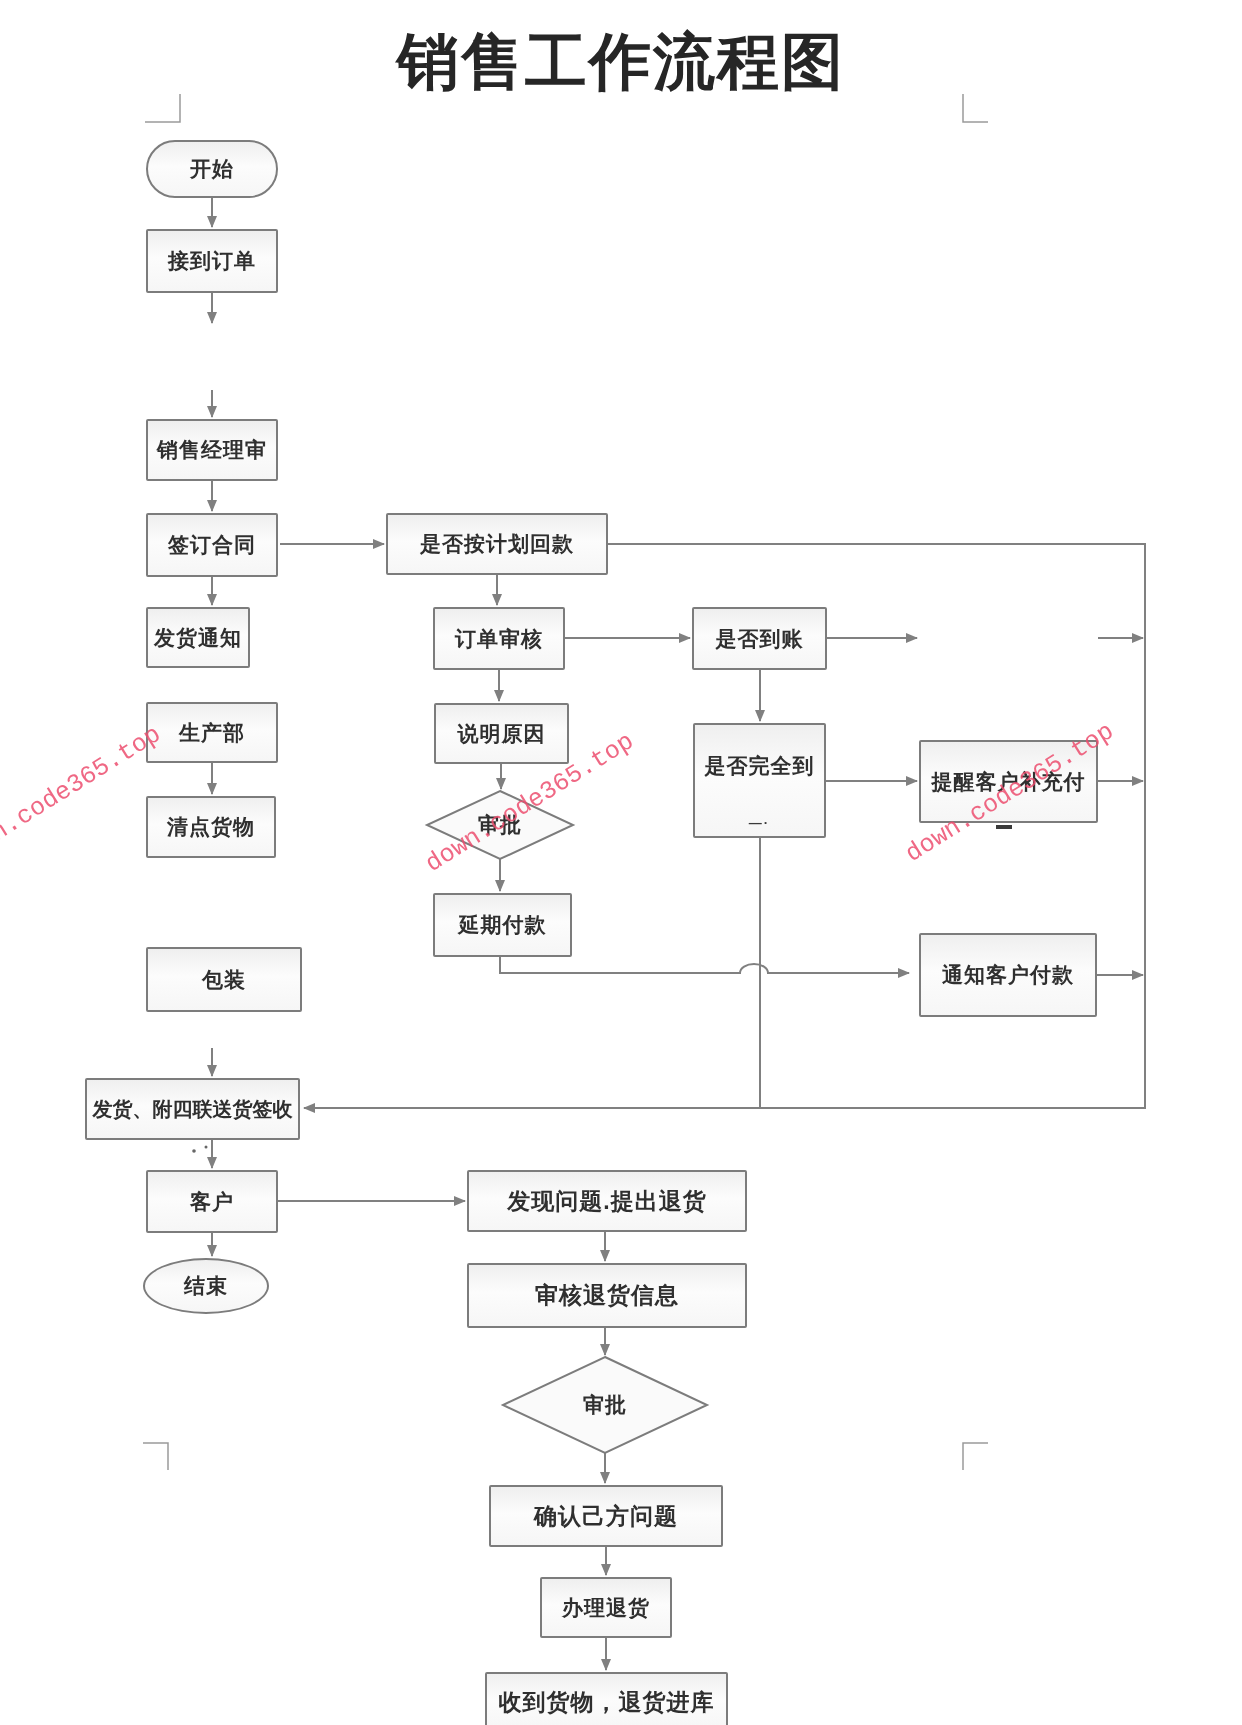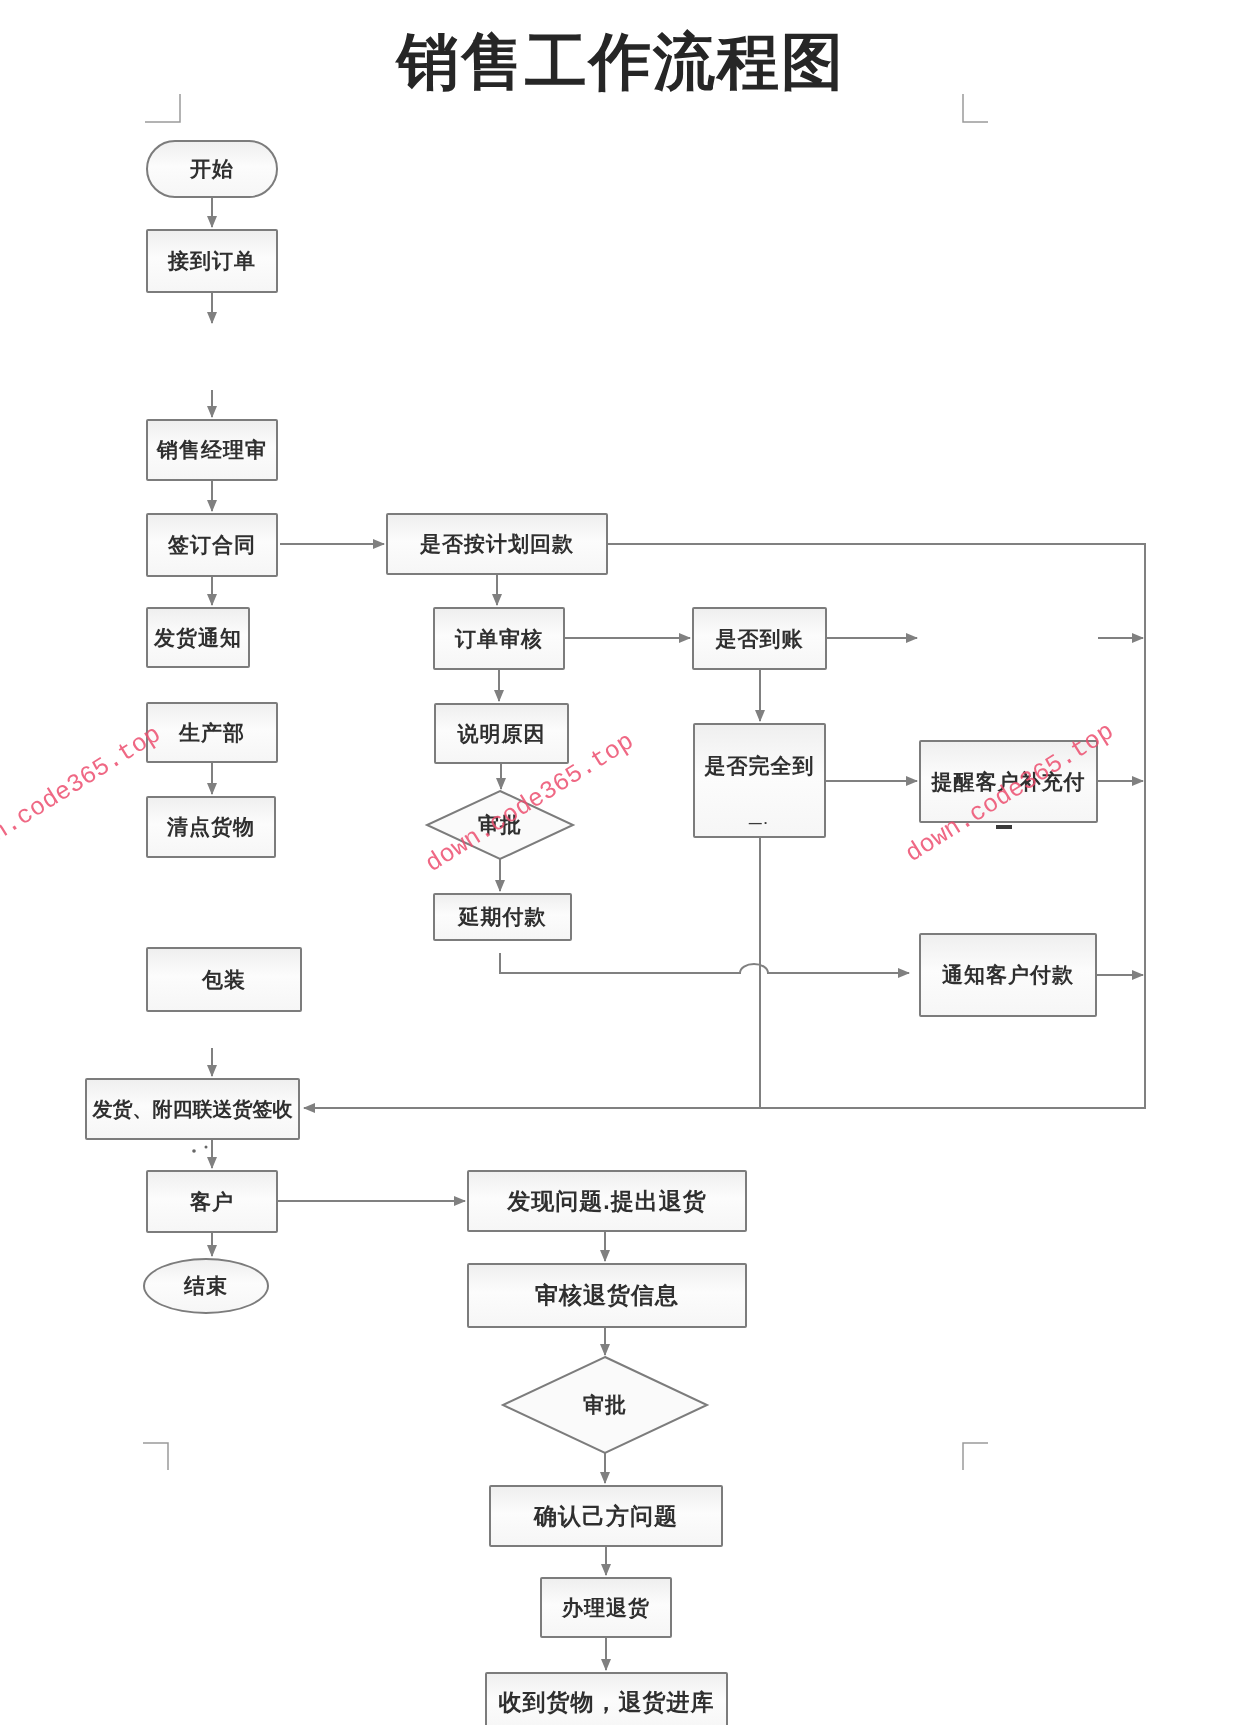--- a/index.html
+++ b/index.html
@@ -120,21 +120,21 @@
   <div class="node" style="left:146px;top:796px;width:130px;height:62px">清点货物</div>
   <div class="node" style="left:146px;top:947px;width:156px;height:65px">包装</div>
   <div class="node wide" style="left:85px;top:1078px;width:215px;height:62px">发货、附四联送货签收</div>
   <div class="node" style="left:146px;top:1170px;width:132px;height:63px">客户</div>
   <div class="node ellipse" style="left:143px;top:1258px;width:126px;height:56px">结束</div>
 
   <div class="node" style="left:386px;top:513px;width:222px;height:62px">是否按计划回款</div>
   <div class="node" style="left:433px;top:607px;width:132px;height:63px">订单审核</div>
   <div class="node" style="left:434px;top:703px;width:135px;height:61px">说明原因</div>
   <div class="dlabel" style="left:427px;top:791px;width:146px;height:68px">审批</div>
-  <div class="node" style="left:433px;top:893px;width:139px;height:48px">延期付款</div>
+  <div class="node" style="left:433px;top:893px;width:139px;height:64px">延期付款</div>
 
   <div class="node" style="left:692px;top:607px;width:135px;height:63px">是否到账</div>
   <div class="node tall" style="left:693px;top:723px;width:133px;height:115px">
     <span>是否完全到</span>
     <span class="sublabel">—·</span>
   </div>
   <div class="node" style="left:919px;top:740px;width:179px;height:83px">提醒客户补充付</div>
   <div class="node" style="left:919px;top:933px;width:178px;height:84px">通知客户付款</div>
 
   <div class="node big" style="left:467px;top:1170px;width:280px;height:62px">发现问题.提出退货</div>

